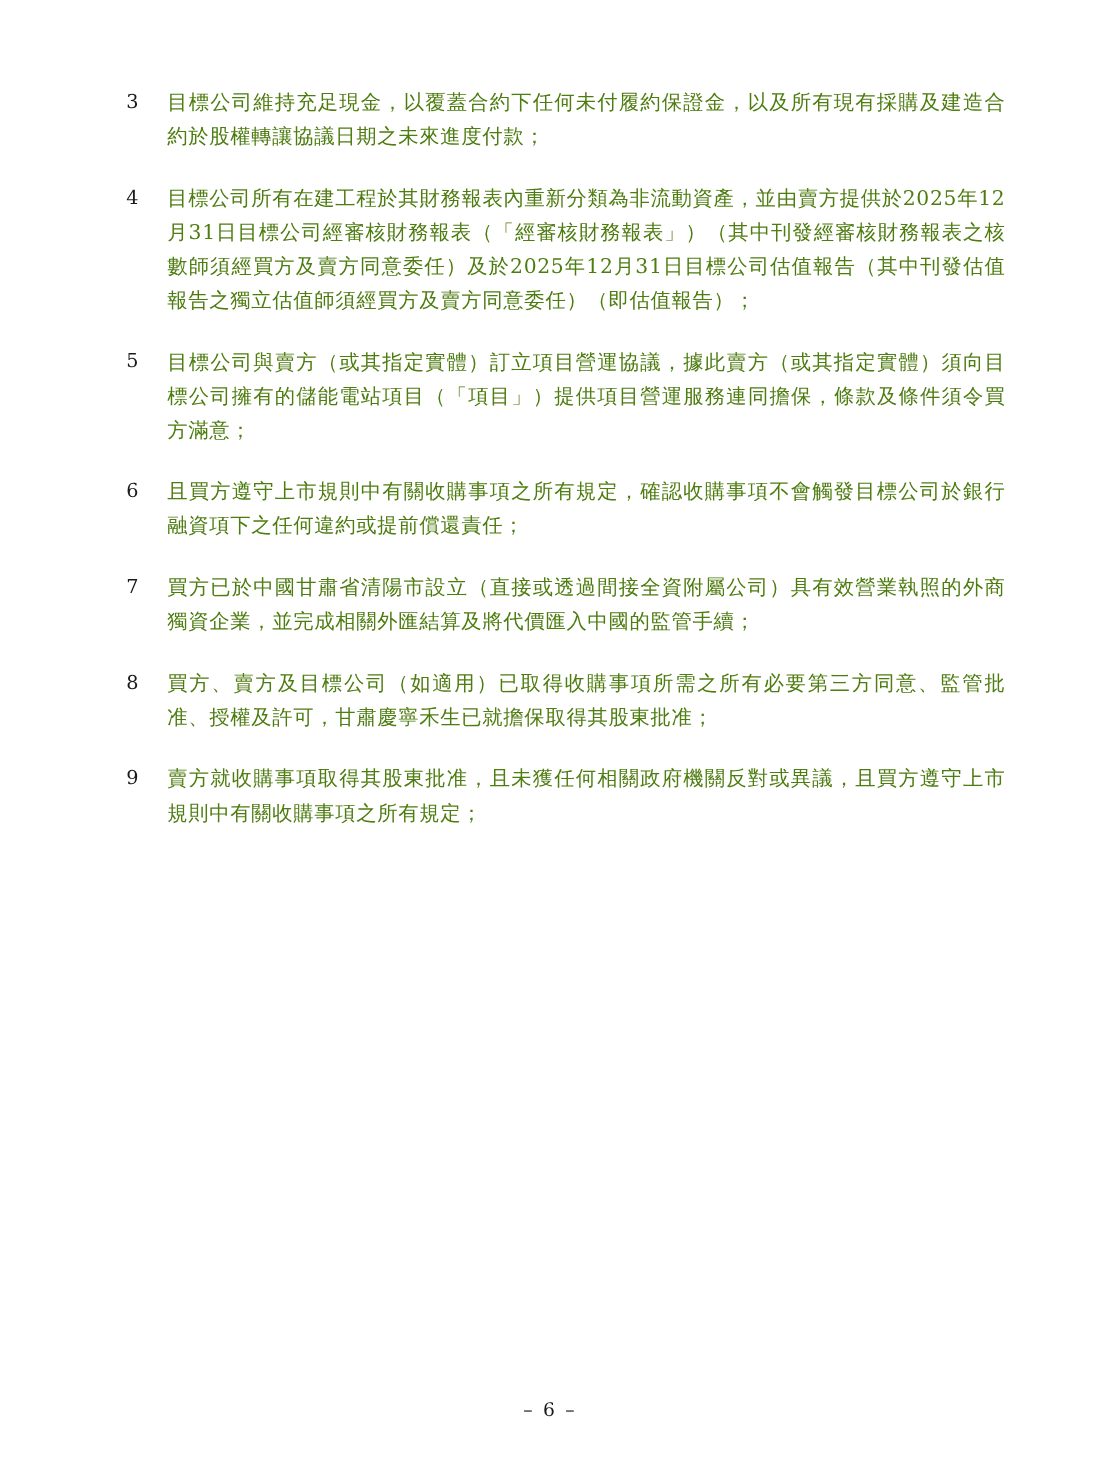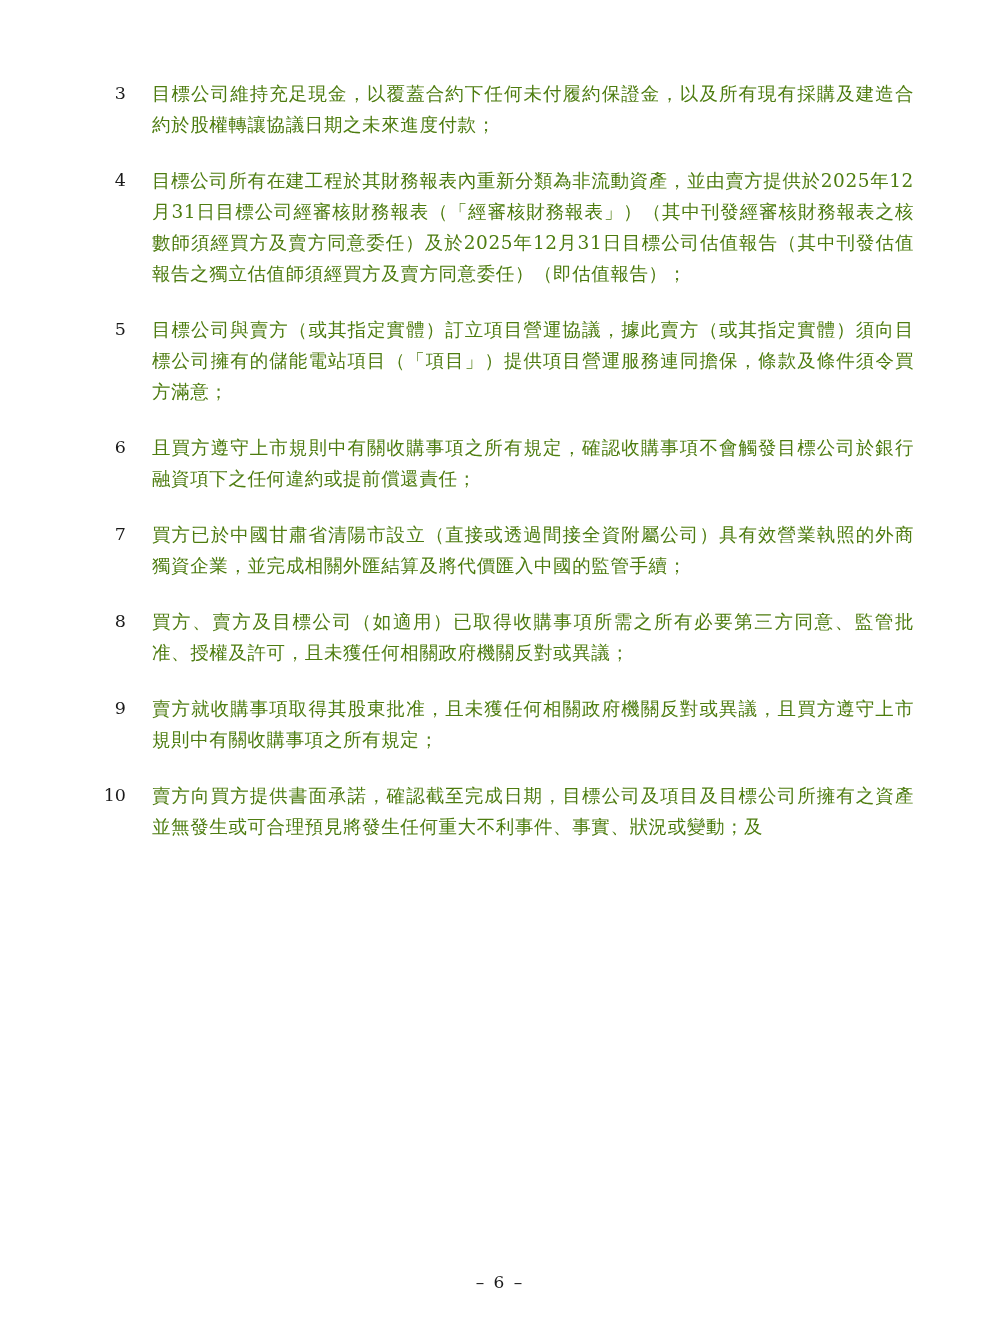--- a/index.html
+++ b/index.html
@@ -93,30 +93,26 @@
       <div class="clause-body">且買方遵守上市規則中有關收購事項之所有規定，確認收購事項不會觸發目標公司於銀行融資項下之任何違約或提前償還責任；</div>
     </div>
 
     <div class="clause">
       <div class="clause-num">7</div>
       <div class="clause-body">買方已於中國甘肅省清陽市設立（直接或透過間接全資附屬公司）具有效營業執照的外商獨資企業，並完成相關外匯結算及將代價匯入中國的監管手續；</div>
     </div>
 
     <div class="clause">
       <div class="clause-num">8</div>
-      <div class="clause-body">買方、賣方及目標公司（如適用）已取得收購事項所需之所有必要第三方同意、監管批准、授權及許可，且未獲任何相關政府機關反對或異議；</div>
+      <div class="clause-body">買方、賣方及目標公司（如適用）已取得收購事項所需之所有必要第三方同意、監管批准、授權及許可，甘肅慶寧禾生已就擔保取得其股東批准；</div>
     </div>
 
     <div class="clause">
       <div class="clause-num">9</div>
       <div class="clause-body">賣方就收購事項取得其股東批准，且未獲任何相關政府機關反對或異議，且買方遵守上市規則中有關收購事項之所有規定；</div>
     </div>
 
-    <div class="clause">
-      <div class="clause-num">10</div>
-      <div class="clause-body">賣方向買方提供書面承諾，確認截至完成日期，目標公司及項目及目標公司所擁有之資產並無發生或可合理預見將發生任何重大不利事件、事實、狀況或變動；及</div>
-    </div>
 
 
   </div>
 
   <div class="footer">– 6 –</div>
 </div>
 
 </body></html>

